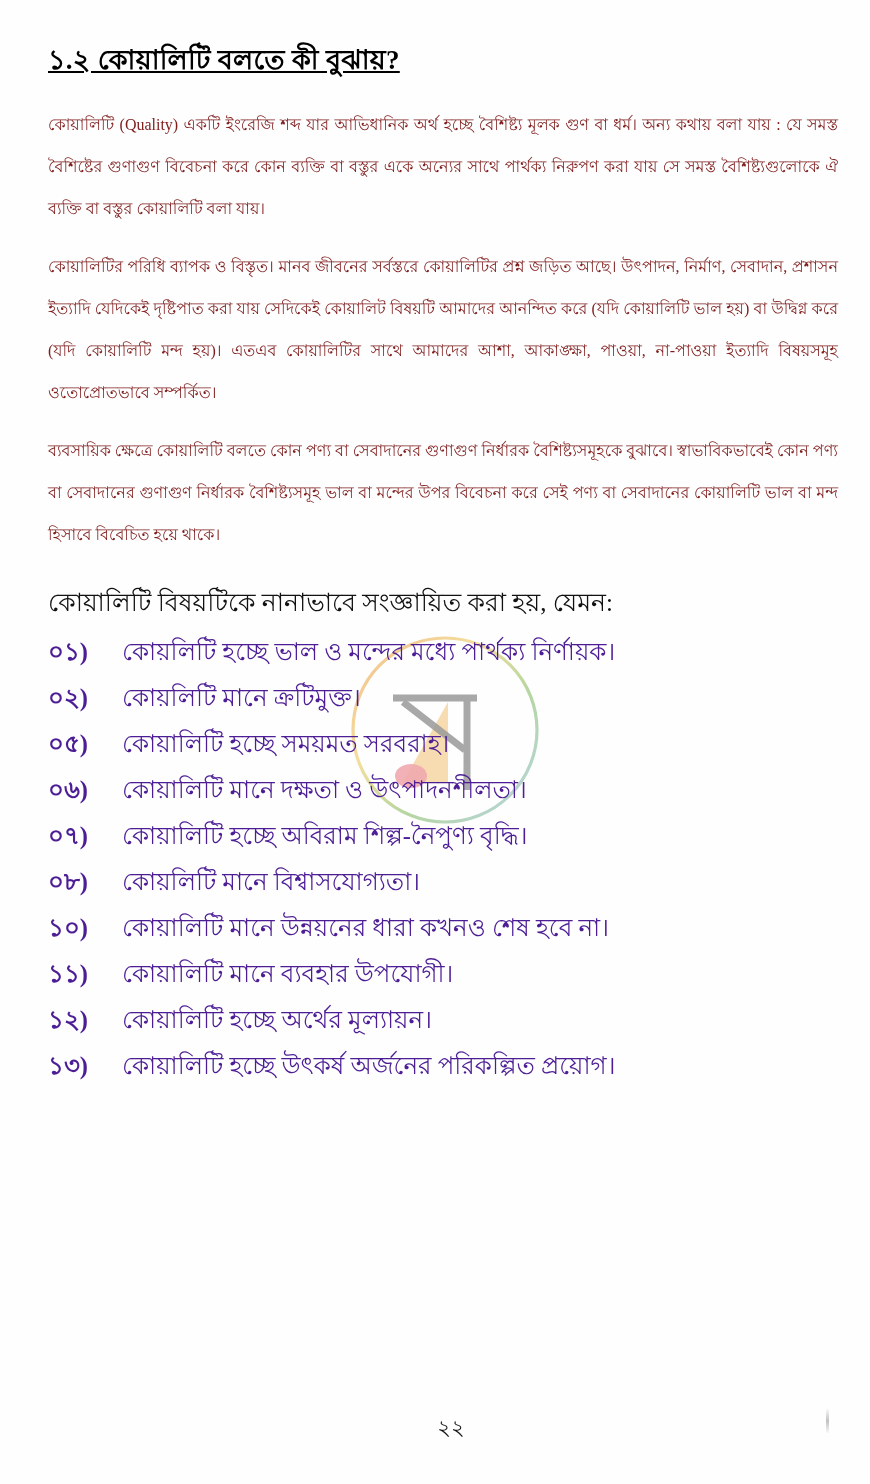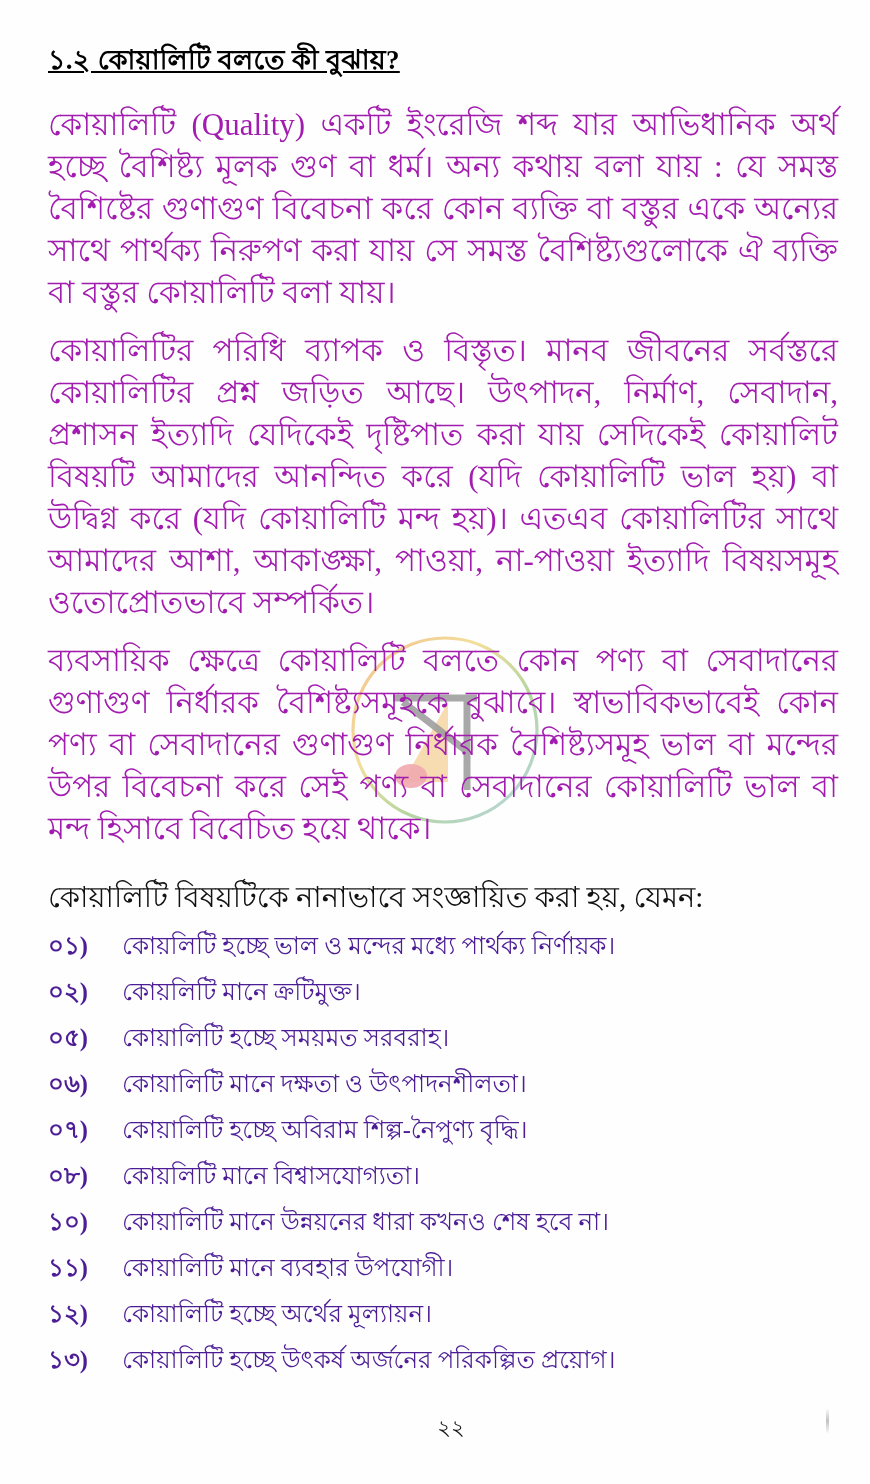--- a/index.html
+++ b/index.html
@@ -42,31 +42,31 @@
     font-weight: bold;
     font-size: 27px;
     line-height: 1.25;
     letter-spacing: 0.3px;
     margin: 44px 0 0 0;
     color: #000;
     text-decoration: underline;
   }
 
   .para {
-    font-size: 31px;
+    font-size: 16px;
     line-height: 42px;
     text-align: justify;
     text-justify: inter-word;
     margin: 16px 0 0 0;
-    color: #a21caf;
+    color: #7f1d1d;
   }
   .para.first { margin-top: 26px; }
 
   .list-intro {
-    font-size: 29px;
+    font-size: 25px;
     line-height: 42px;
     margin: 26px 0 0 0;
     color: #111;
   }
 
   .list {
     margin: 8px 0 0 0;
     padding: 0;
     list-style: none;
   }

